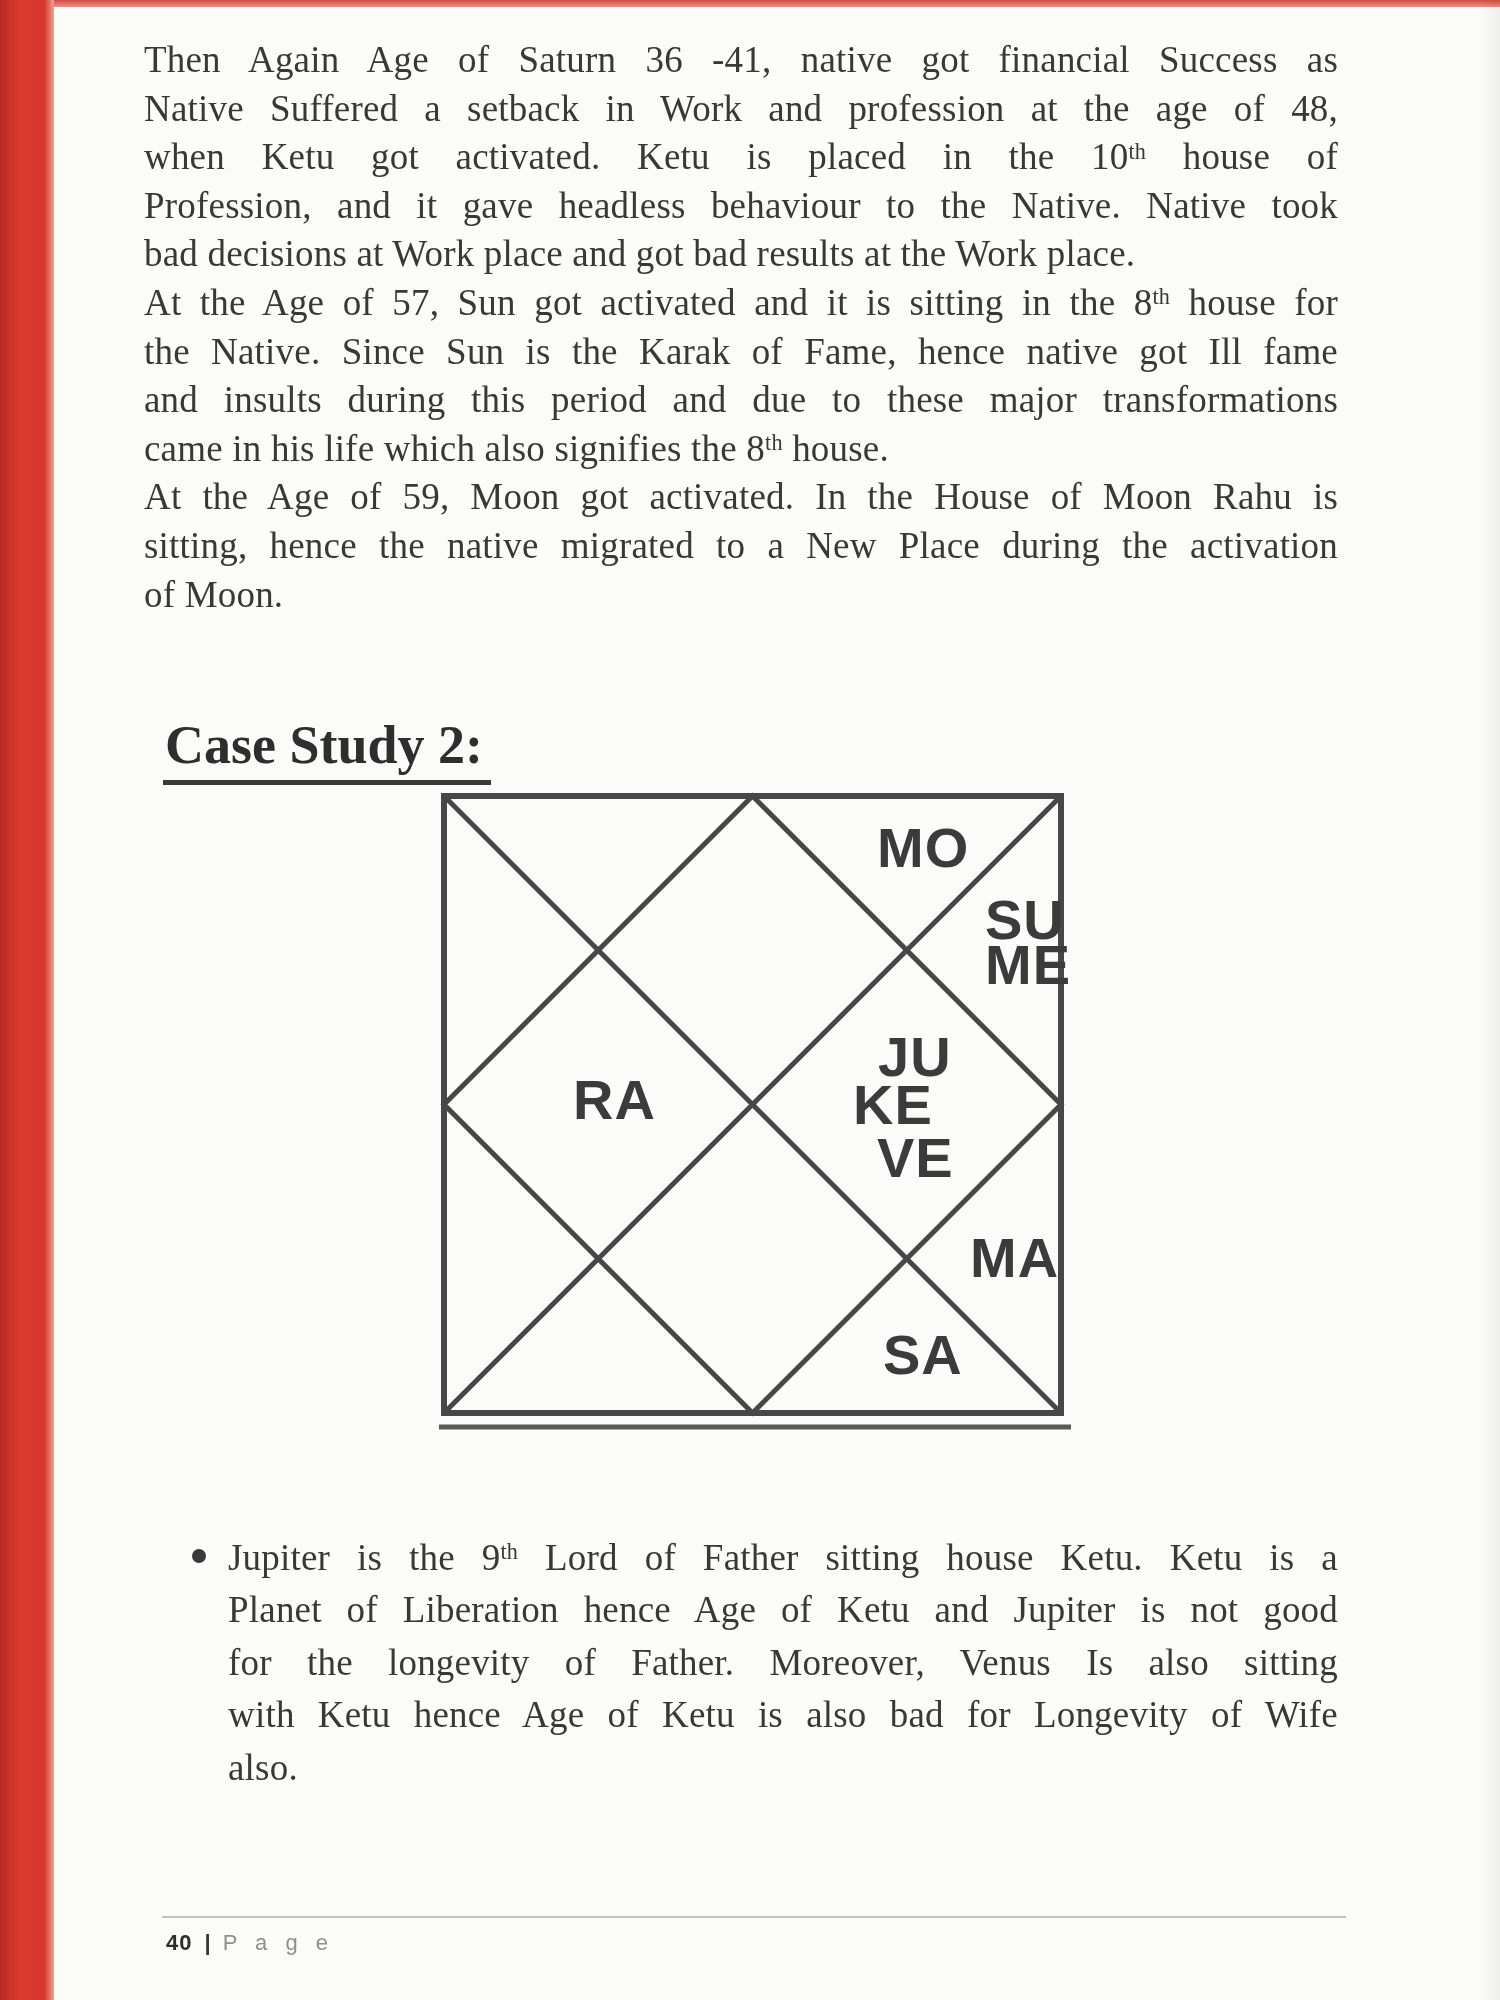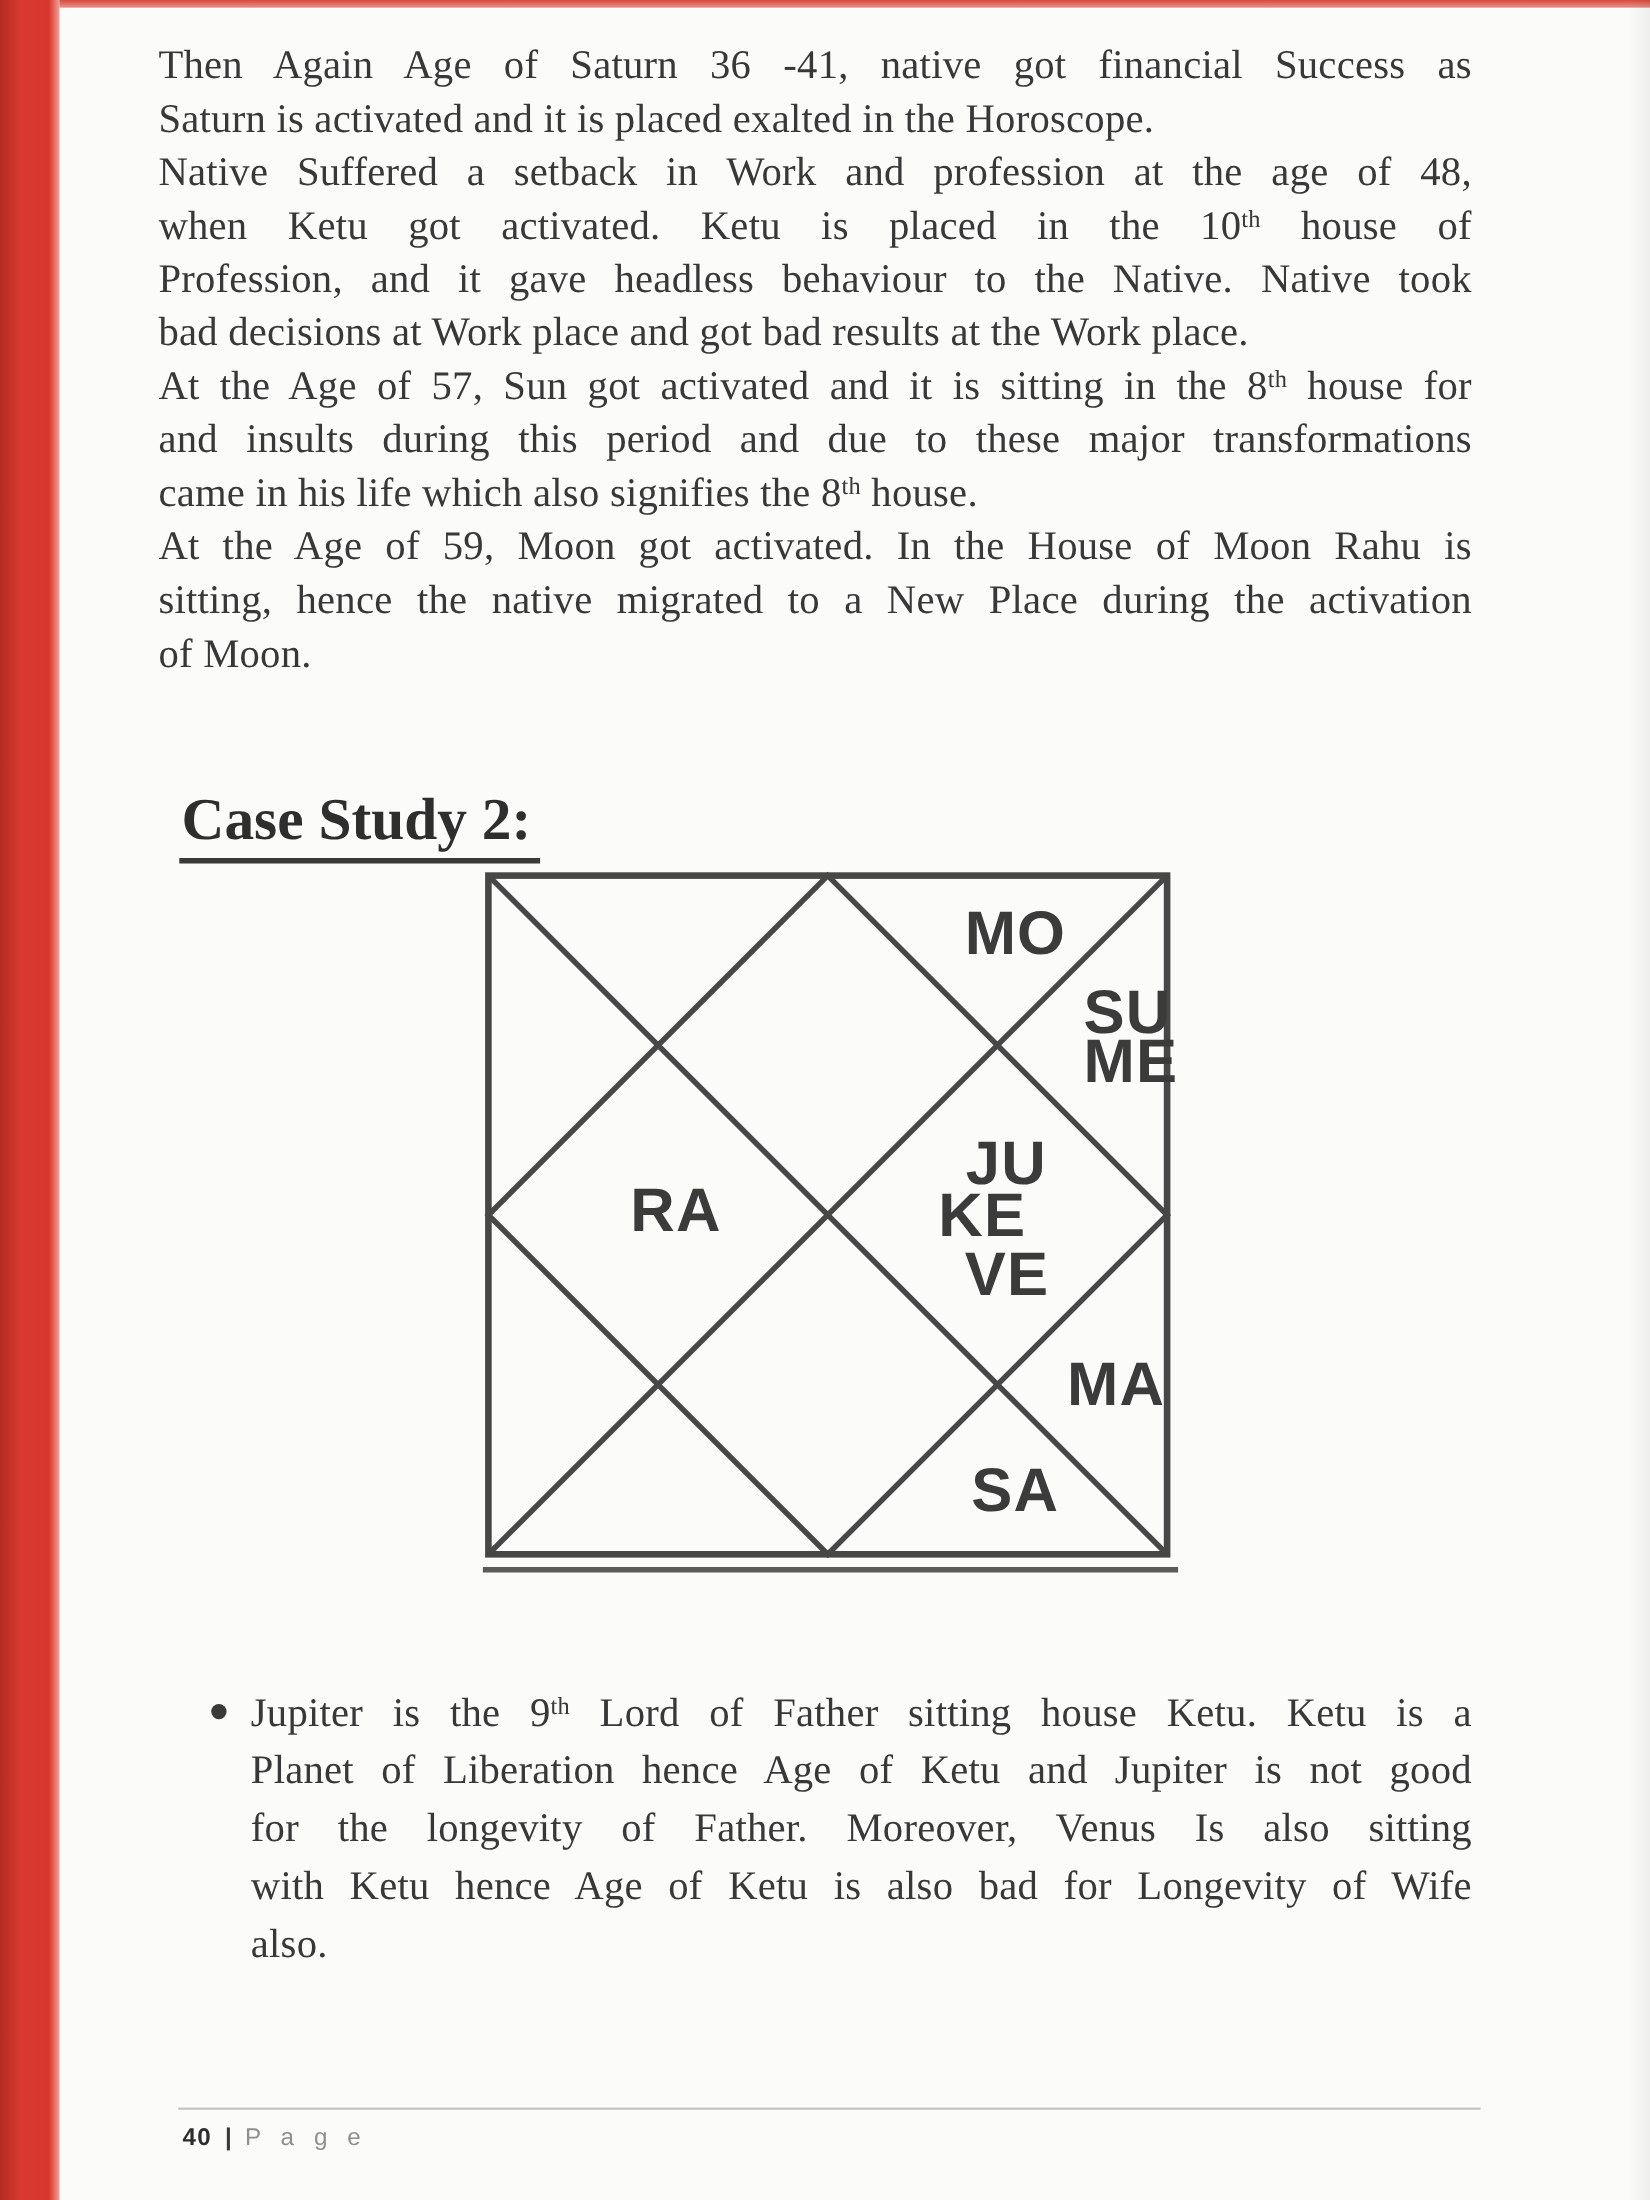--- a/index.html
+++ b/index.html
@@ -42,26 +42,26 @@
 </head>
 <body>
 
 <div class="page">
   <div class="edge-left"></div>
   <div class="edge-top"></div>
   <div class="vignette"></div>
 
   <div class="body-text">
     <div class="bline j"><span>Then Again Age of Saturn 36 -41, native got financial Success as</span><span class="sup"></span><span></span></div>
-    <div class="bline e"><span>Saturn is activated and it is placed exalted in the Horoscope.</span><span class="sup"></span><span></span></div>
     <div class="bline j"><span>Native Suffered a setback in Work and profession at the age of 48,</span><span class="sup"></span><span></span></div>
     <div class="bline j"><span>when Ketu got activated. Ketu is placed in the 10</span><span class="sup">th</span><span> house of</span></div>
     <div class="bline j"><span>Profession, and it gave headless behaviour to the Native. Native took</span><span class="sup"></span><span></span></div>
     <div class="bline e"><span>bad decisions at Work place and got bad results at the Work place.</span><span class="sup"></span><span></span></div>
     <div class="bline j"><span>At the Age of 57, Sun got activated and it is sitting in the 8</span><span class="sup">th</span><span> house for</span></div>
+    <div class="bline j"><span>the Native. Since Sun is the Karak of Fame, hence native got Ill fame</span><span class="sup"></span><span></span></div>
     <div class="bline j"><span>and insults during this period and due to these major transformations</span><span class="sup"></span><span></span></div>
     <div class="bline e"><span>came in his life which also signifies the 8</span><span class="sup">th</span><span> house.</span></div>
     <div class="bline j"><span>At the Age of 59, Moon got activated. In the House of Moon Rahu is</span><span class="sup"></span><span></span></div>
     <div class="bline j"><span>sitting, hence the native migrated to a New Place during the activation</span><span class="sup"></span><span></span></div>
     <div class="bline e"><span>of Moon.</span><span class="sup"></span><span></span></div>
   </div>
 
   <h2 class="heading"><span>Case Study 2:</span></h2>
 
   <div class="chart">

